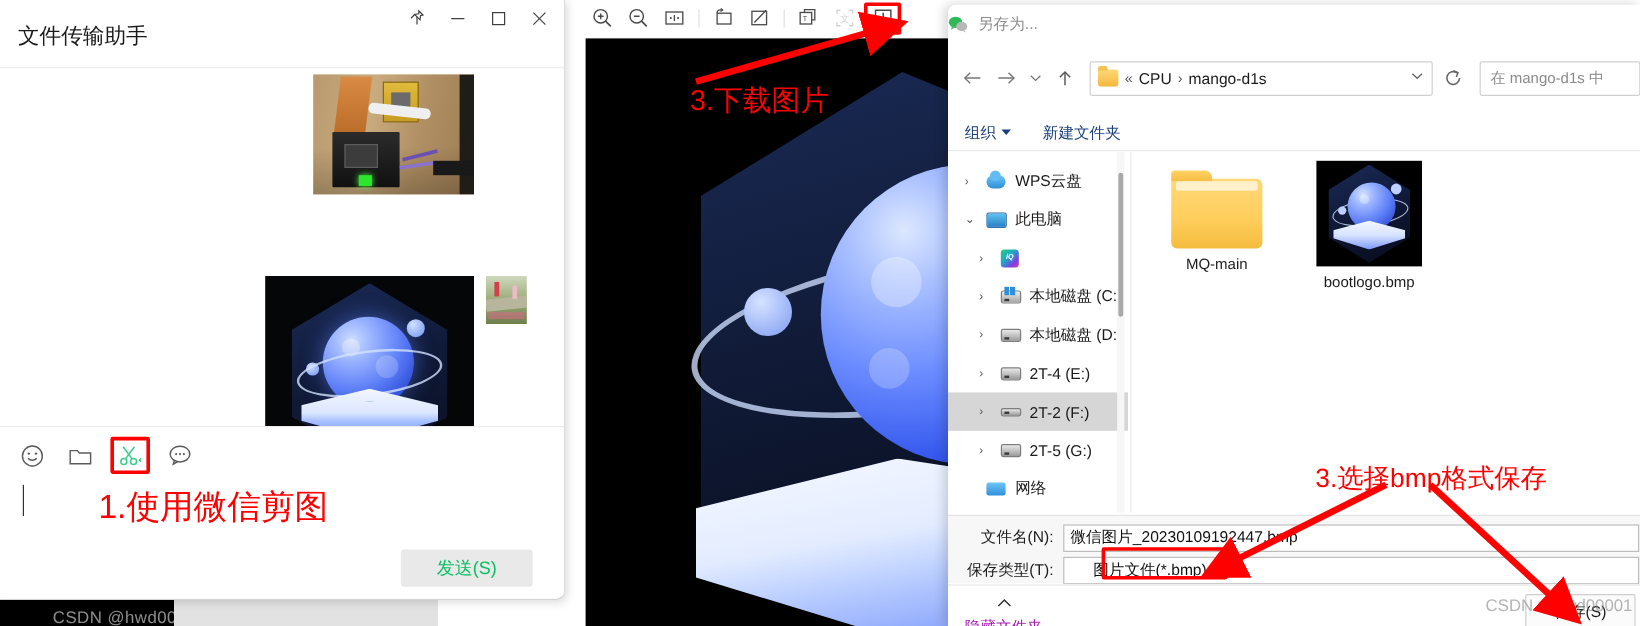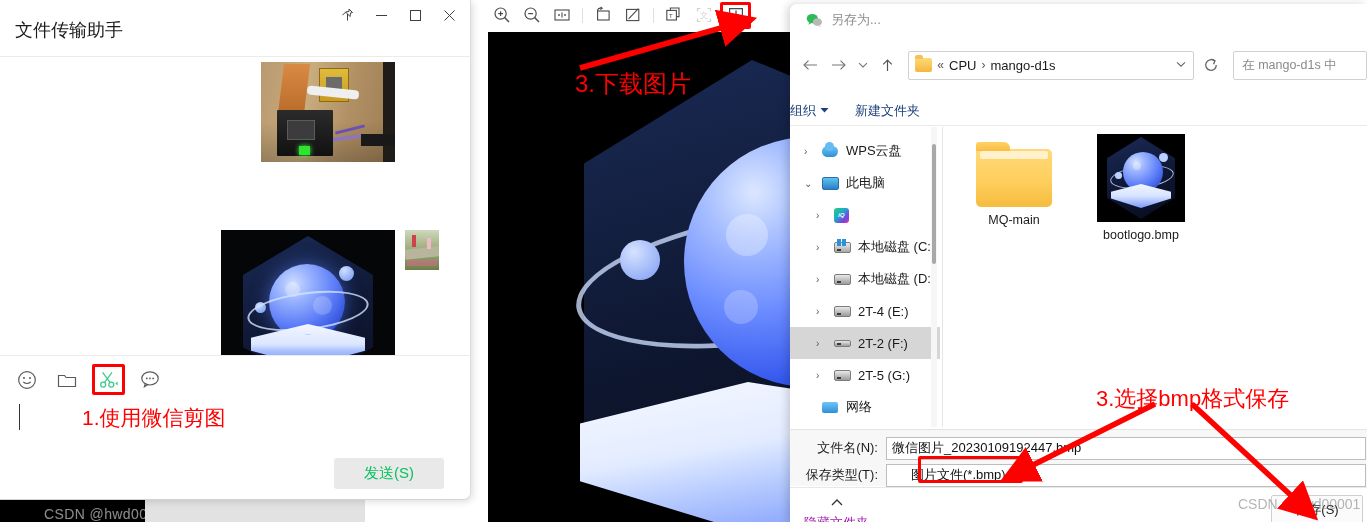--- a/index.html
+++ b/index.html
@@ -160,21 +160,21 @@
   }
   .tool-btn.hl {
     border: 3px solid #ff0000; width: 33px; height: 31px; border-radius: 2px;
   }
   .tool-btn.scissors { color: #3ecb8a; }
   .wc-caret {
     position: absolute; left: 19px; top: 48px; width: 1px; height: 26px; background: #333;
   }
   .ann1 {
     position: absolute; left: 82px; top: 404px;
-    color: #ff0000; font-size: 21px; white-space: nowrap;
+    color: #ff0000; font-size: 28px; white-space: nowrap;
   }
   .wc-send {
     position: absolute; left: 334px; top: 458px; width: 110px; height: 31px;
     background: #e9e9e9; border-radius: 3px;
     display: flex; align-items: center; justify-content: center;
     color: #07c160; font-size: 15px;
   }
 
   
   .viewer {
@@ -228,21 +228,21 @@
   
   .saveas {
     position: absolute; left: 790px; top: 4px; width: 577px; height: 518px;
     background: #fff;
     border-radius: 7px 0 0 0;
     box-shadow: -3px 0 9px rgba(0,0,0,.16);
     overflow: hidden;
   }
   .sa-titlebar {
     position: absolute; left: 0; top: 0; width: 577px; height: 32px; background: #fff;
-    display: flex; align-items: center; padding-left: 16px; gap: 8px;
+    display: flex; align-items: center; padding-left: 0; gap: 8px;
   }
   .wechat-logo {
     width: 17px; height: 15px; position: relative; display: inline-block;
   }
   .sa-title { font-size: 13px; color: #8d8d8d; }
 
   .sa-navbar {
     position: absolute; left: 0; top: 36px; width: 577px; height: 50px;
     display: flex; align-items: center; padding-left: 8px; gap: 2px;
   }
@@ -265,21 +265,21 @@
   .crumb-chev { margin-left: auto; color:#555; }
   .refresh-btn { width: 28px; height: 26px; display:flex; align-items:center; justify-content:center; color:#555; margin-left:2px; }
   .searchbox {
     margin-left: 6px; width: 136px; height: 29px; border: 1px solid #d0d0d0; background:#fff;
     display: flex; align-items: center; padding-left: 8px; border-radius: 2px;
     font-size: 12.5px; color: #8a8a8a; overflow: hidden; white-space: nowrap;
   }
 
   .sa-cmdbar {
     position: absolute; left: 0; top: 92px; width: 577px; height: 30px;
-    display: flex; align-items: center; gap: 26px;
+    display: flex; align-items: center; padding-left: 14px; gap: 26px;
     border-bottom: 1px solid #eaeaea;
   }
   .cmd-item { font-size: 13px; color: #1b3f7a; display: flex; align-items: center; gap: 4px; }
 
   .sa-tree {
     position: absolute; left: 0; top: 123px; width: 150px; height: 300px;
     background: #fff; padding-top: 8px; overflow: hidden;
   }
   .tree-row {
     height: 32px; display: flex; align-items: center; gap: 6px; padding-left: 14px;

